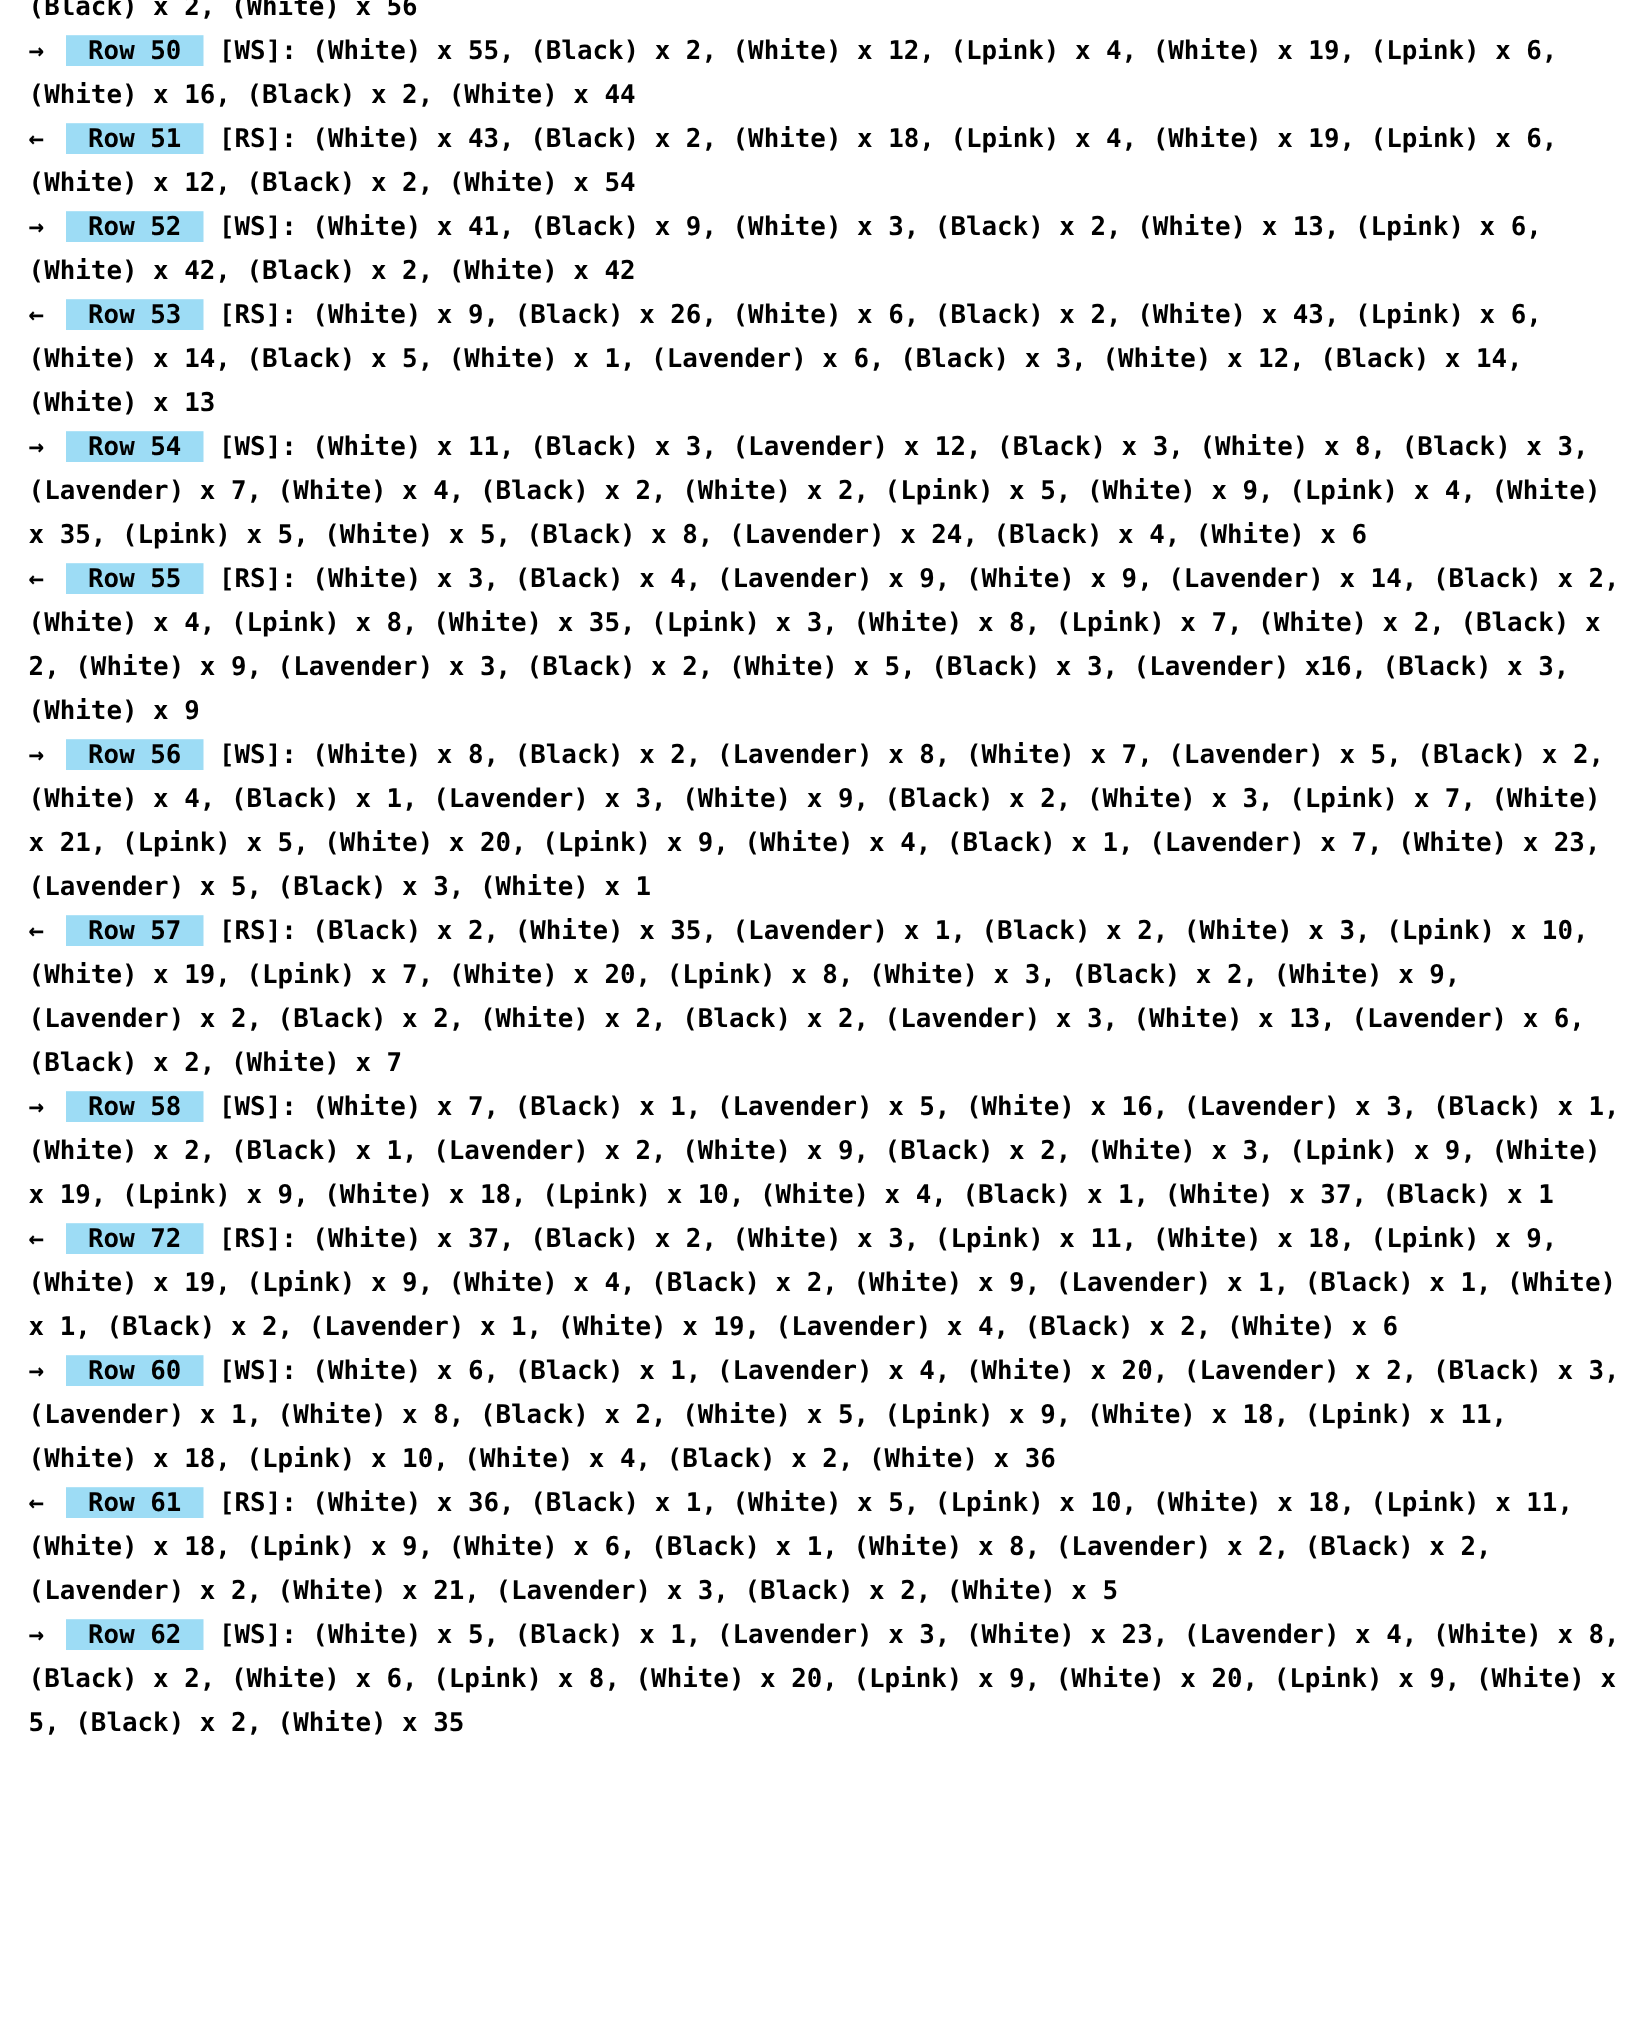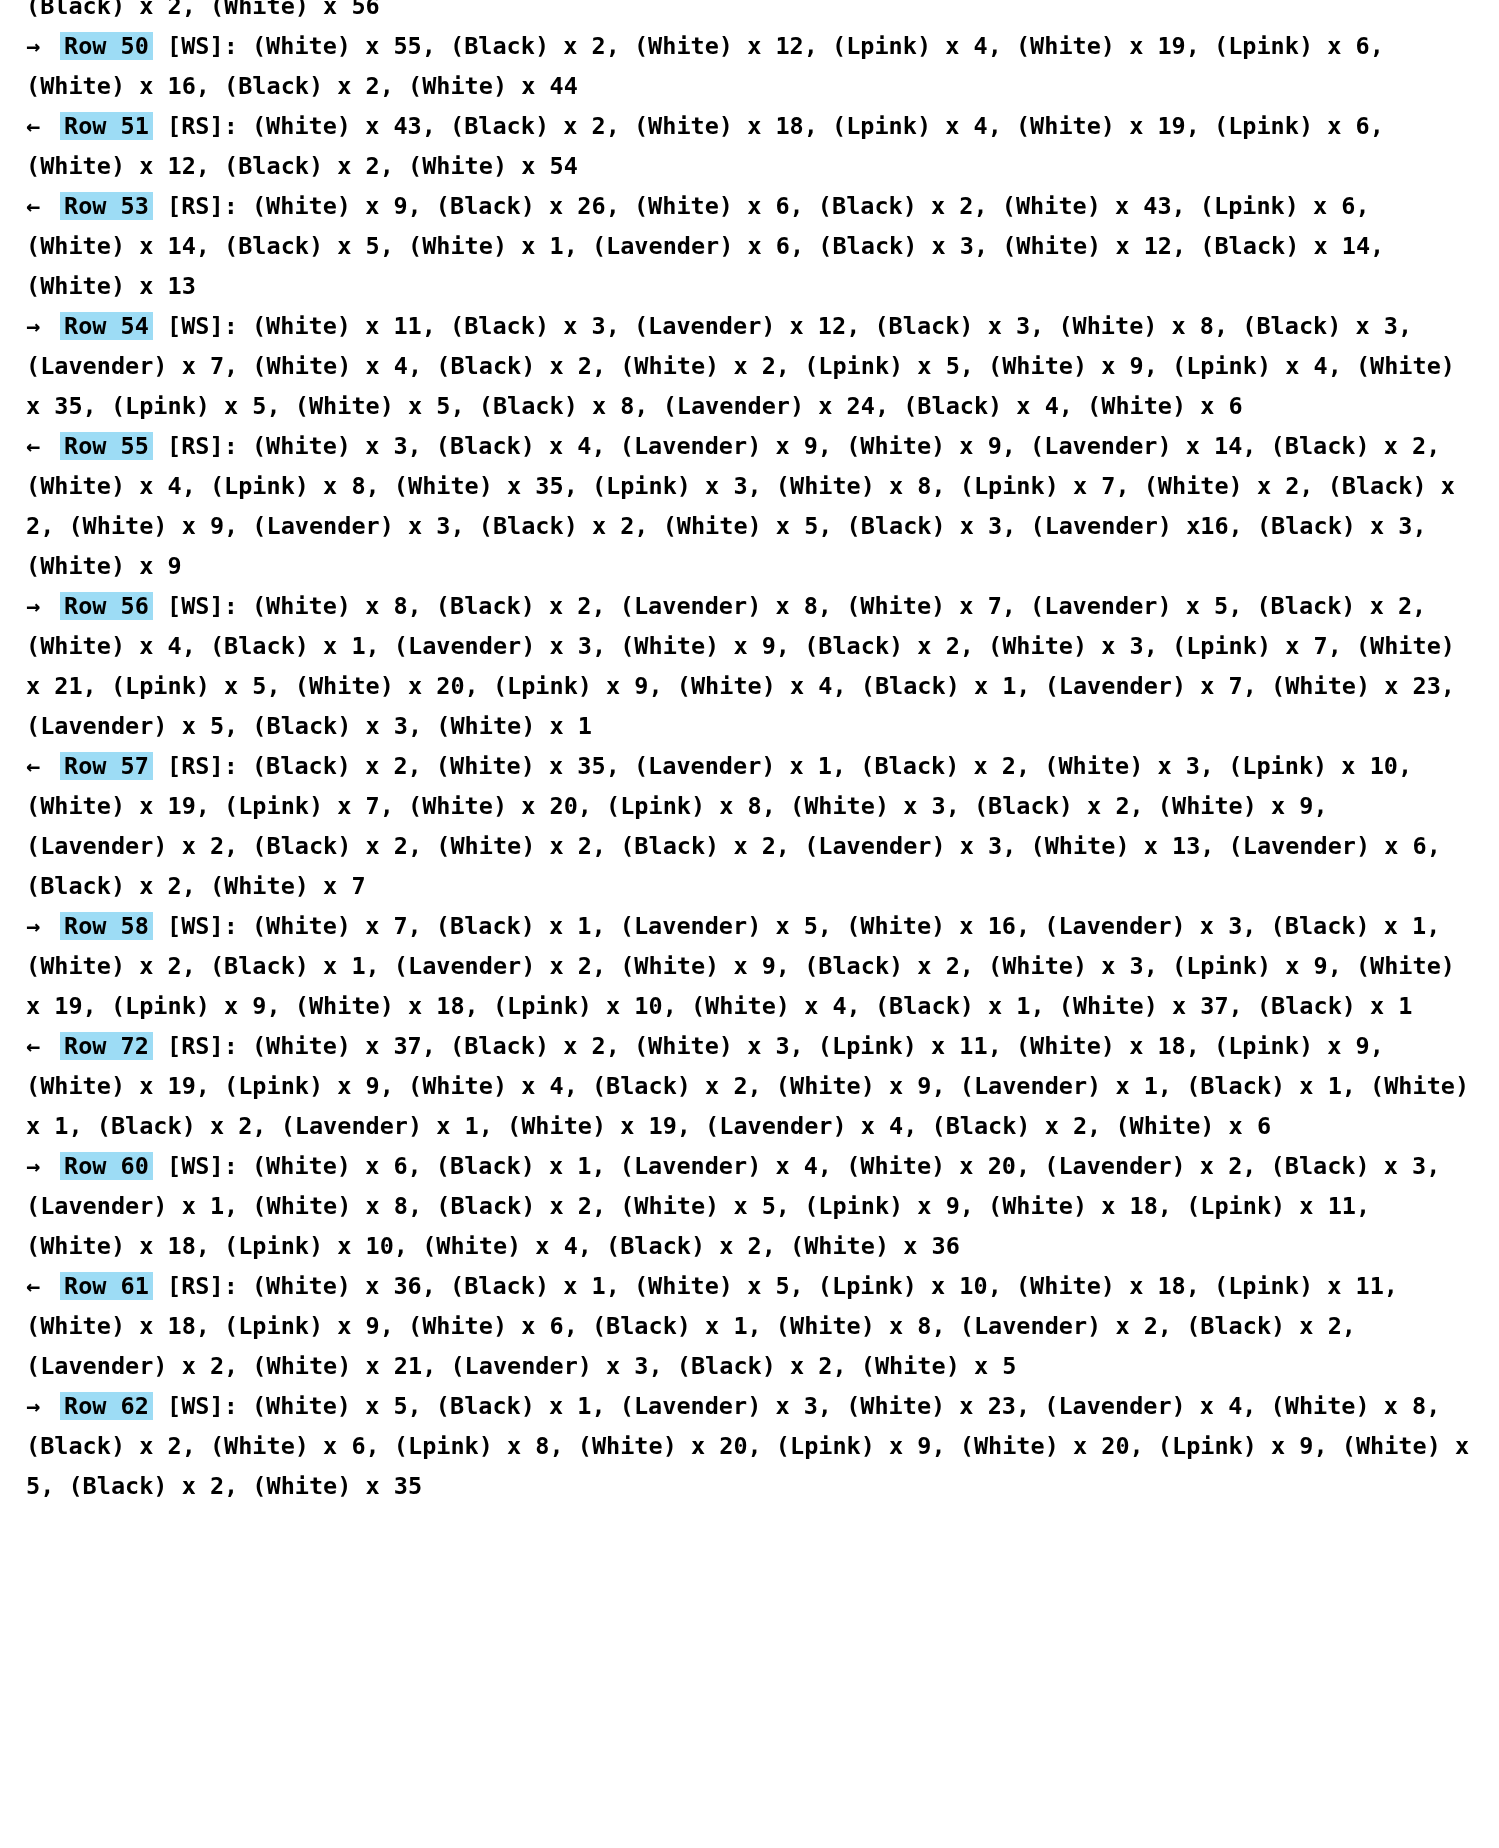--- a/index.html
+++ b/index.html
@@ -35,21 +35,21 @@
     height: 22px;
     overflow: hidden;
   }
   .arrow {
     display: inline-block;
     width: 34px;
     color: #000000;
   }
   .rowlabel {
     background: #9ddcf5;
-    padding: 0 4px;
+    padding: 0 20px;
     margin-top: 36px;
   }
   .clip {
     overflow: hidden;
   }
 </style>
 </head>
 <body>
 
 <div id="doc">
@@ -59,20 +59,23 @@
   </div>
 
   <div class="row-line">
     <span class="arrow">→</span><span class="rowlabel">Row 50</span> <span>[WS]:</span><span> (White) x 55, (Black) x 2, (White) x 12, (Lpink) x 4, (White) x 19, (Lpink) x 6, (White) x 16, (Black) x 2, (White) x 44</span>
   </div>
 
   <div class="row-line">
     <span class="arrow">←</span><span class="rowlabel">Row 51</span> <span>[RS]:</span><span> (White) x 43, (Black) x 2, (White) x 18, (Lpink) x 4, (White) x 19, (Lpink) x 6, (White) x 12, (Black) x 2, (White) x 54</span>
   </div>
 
+  <div class="row-line">
+    <span class="arrow">→</span><span class="rowlabel">Row 52</span> <span>[WS]:</span><span> (White) x 41, (Black) x 9, (White) x 3, (Black) x 2, (White) x 13, (Lpink) x 6, (White) x 42, (Black) x 2, (White) x 42</span>
+  </div>
 
   <div class="row-line">
     <span class="arrow">←</span><span class="rowlabel">Row 53</span> <span>[RS]:</span><span> (White) x 9, (Black) x 26, (White) x 6, (Black) x 2, (White) x 43, (Lpink) x 6, (White) x 14, (Black) x 5, (White) x 1, (Lavender) x 6, (Black) x 3, (White) x 12, (Black) x 14, (White) x 13</span>
   </div>
 
   <div class="row-line">
     <span class="arrow">→</span><span class="rowlabel">Row 54</span> <span>[WS]:</span><span> (White) x 11, (Black) x 3, (Lavender) x 12, (Black) x 3, (White) x 8, (Black) x 3, (Lavender) x 7, (White) x 4, (Black) x 2, (White) x 2, (Lpink) x 5, (White) x 9, (Lpink) x 4, (White) x 35, (Lpink) x 5, (White) x 5, (Black) x 8, (Lavender) x 24, (Black) x 4, (White) x 6</span>
   </div>
 
   <div class="row-line">

